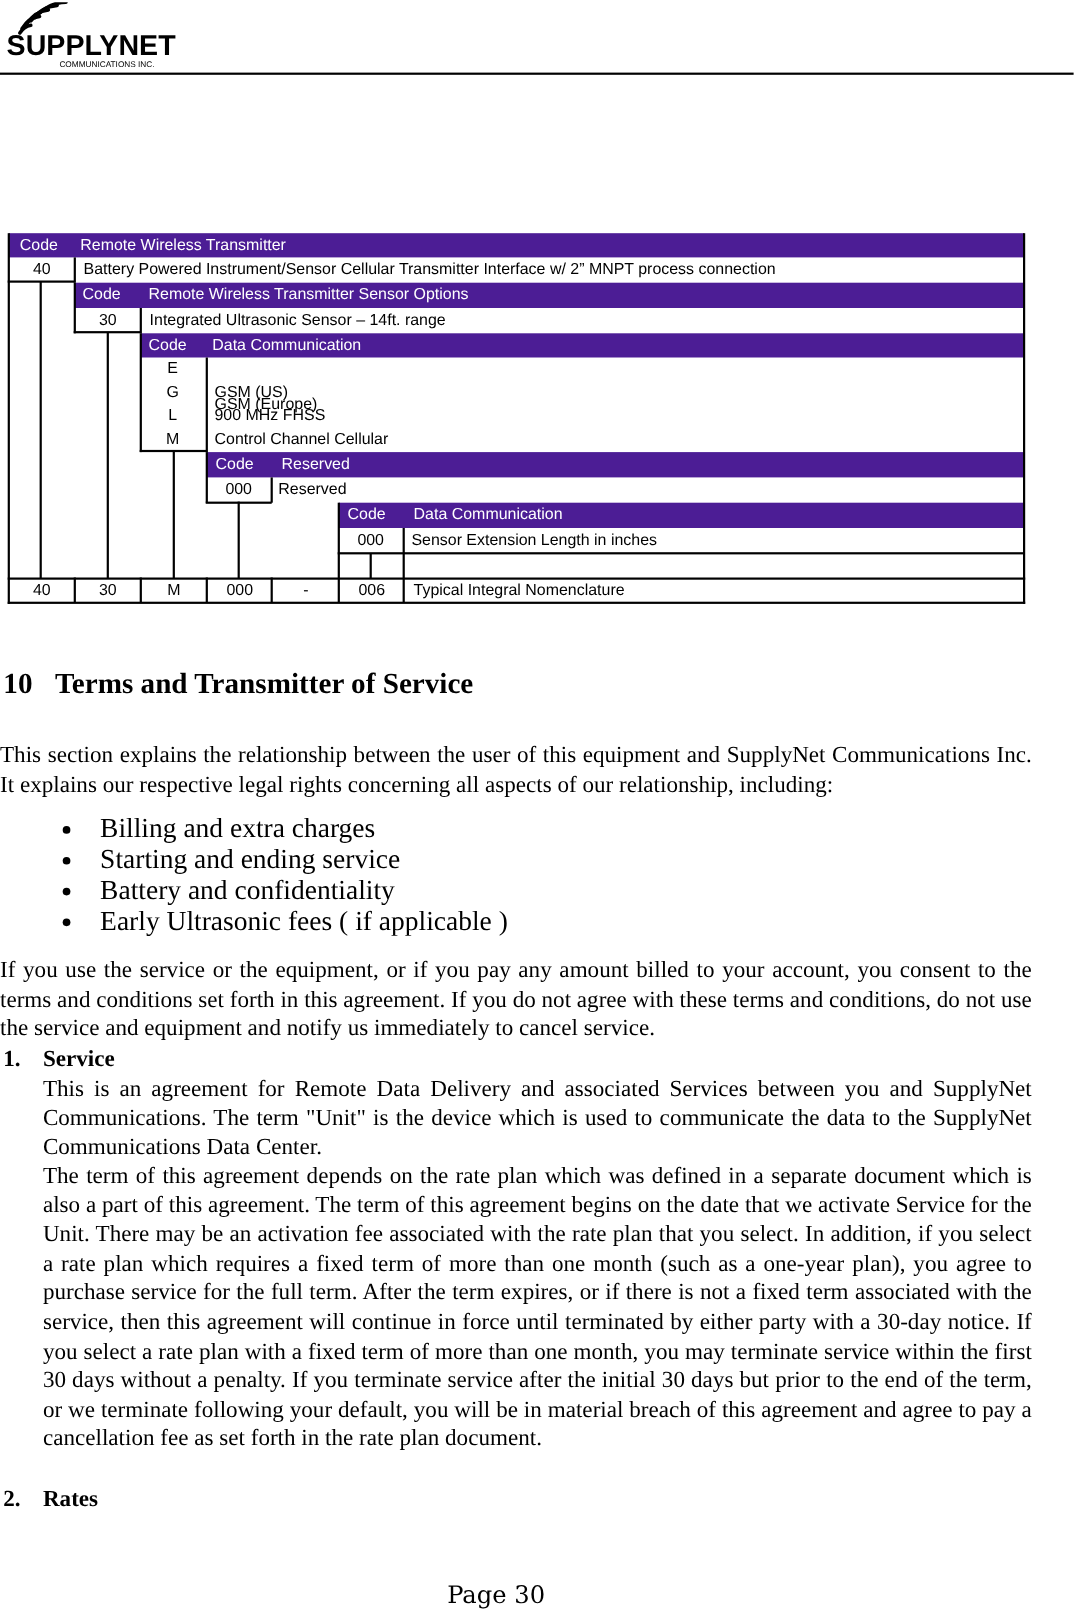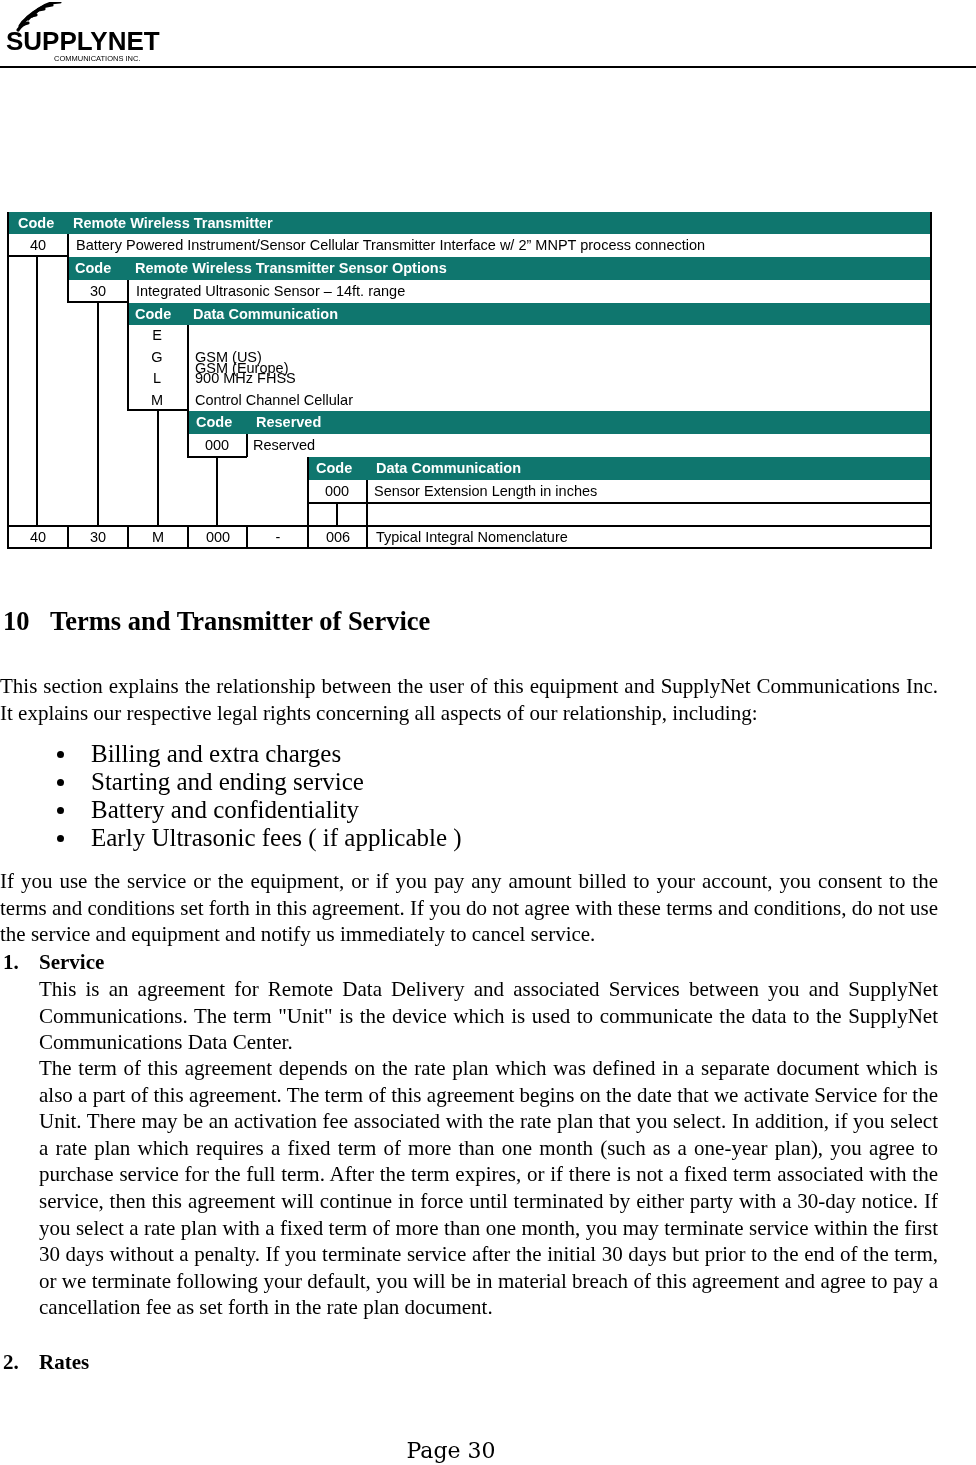--- a/index.html
+++ b/index.html
@@ -1,21 +1,21 @@
 <!DOCTYPE html>
 <html><head>
 <meta charset="utf-8">
 <style>
   html, body { margin:0; padding:0; background:#fff; }
   body { width:976px; height:1465px; position:relative; overflow:hidden; font-family:"Liberation Serif", serif; color:#000; }
   .logo { position:absolute; left:4px; top:2px; width:160px; height:62px; }
   .header-rule { position:absolute; left:0; top:66px; width:976px; height:2px; background:#000; }
 
   .tbl { position:absolute; left:0; top:0; width:976px; height:560px; font-family:"Liberation Sans", sans-serif; font-size:14.5px; }
-  .blk { position:absolute; background:#0f766e; color:#fff; font-weight:bold; line-height:22px; white-space:nowrap; }
+  .blk { position:absolute; background:#4c1d95; color:#fff; font-weight:normal; line-height:22px; white-space:nowrap; }
   .blk span { position:absolute; top:0; }
   .cell { position:absolute; line-height:22px; white-space:nowrap; }
   .vl { position:absolute; width:2px; background:#000; }
   .hl { position:absolute; height:2px; background:#000; }
   .c { text-align:center; }
 
   .h1 { position:absolute; left:3px; top:606px; font-size:26.5px; font-weight:bold; margin:0; white-space:nowrap; }
   .h1 .num { display:inline-block; width:47px; }
   .p { position:absolute; font-size:21px; line-height:26.6px; text-align:justify; text-align-last:left; margin:0; }
   .bul { position:absolute; left:42px; font-size:25px; line-height:28px; margin:16px; padding:0; list-style:none; }

